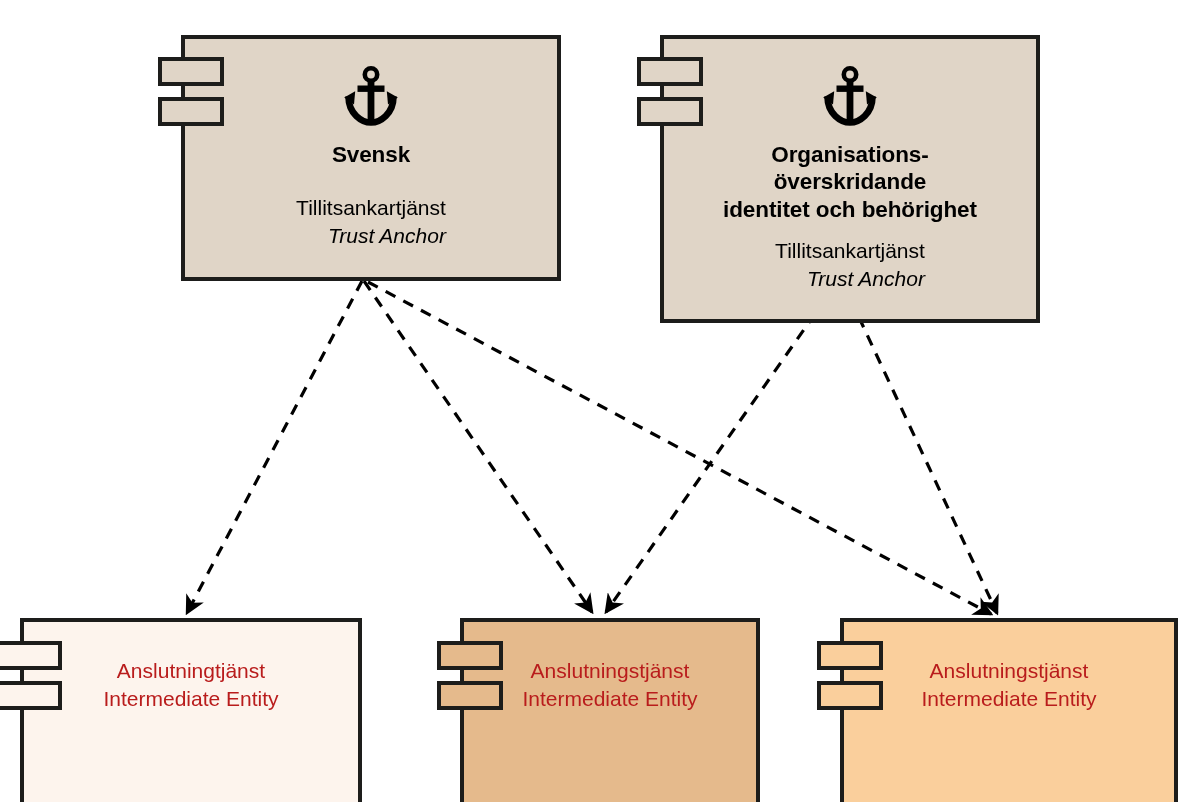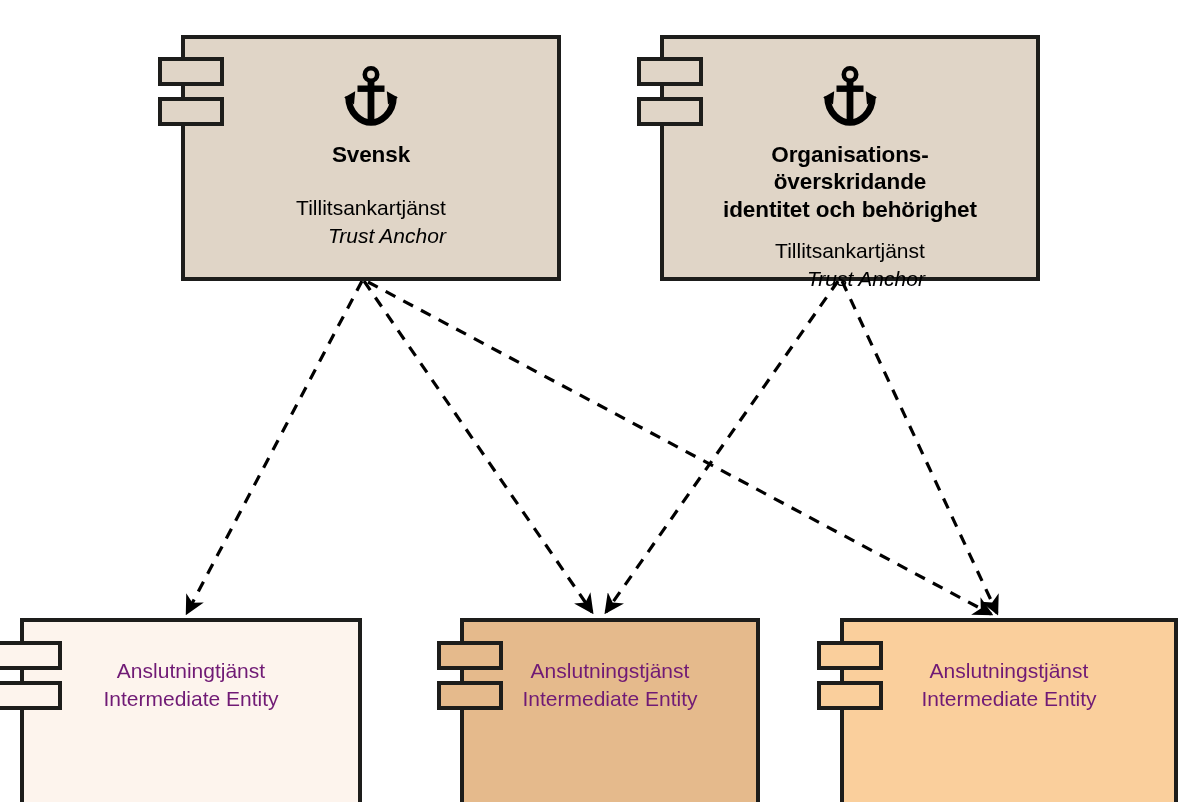--- a/index.html
+++ b/index.html
@@ -68,21 +68,21 @@
     color: #000000;
     line-height: 1.32;
   }
   .anchor-sub .en { font-style: italic; }
 
   
   .inter-body {
     margin: auto 0;
     text-align: center;
     font-size: 21px;
-    color: #701a75;
+    color: #b91c1c;
     line-height: 1.34;
     width: 100%;
     padding-bottom: 66px;
   }
   .inter-body .en { }
 
   
   #connectors {
     position: absolute;
     left: 0;
@@ -137,21 +137,21 @@
       </div>
     </div>
     <div class="anchor-sub">
       <div class="sv">Tillitsankartjänst</div>
       <div class="en">Trust Anchor</div>
     </div>
   </div>
   <div class="tab" style="left:158px; top:57px; background:#e0d5c7;"></div>
   <div class="tab" style="left:158px; top:97px; background:#e0d5c7;"></div>
 
-  <div class="component anchor-box" style="left:660px; top:35px; width:380px; height:246px;">
+  <div class="component anchor-box" style="left:660px; top:35px; width:380px; height:288px;">
     <div class="anchor-head">
       <svg class="anchor-icon" viewBox="0 0 60 62" aria-hidden="true">
         <circle cx="30" cy="9.5" r="6.2" fill="none" stroke="#000" stroke-width="4.6"></circle>
         <rect x="26.6" y="14.5" width="6.8" height="42" fill="#000"></rect>
         <rect x="16.5" y="20.5" width="27" height="6.4" fill="#000"></rect>
         <path d="M 7.5 31.5 C 7.5 49 21 57.5 30 57.5 C 39 57.5 52.5 49 52.5 31.5" fill="none" stroke="#000" stroke-width="6.6" stroke-linecap="butt"></path>
         <path d="M 14.2 26.2 L 3.2 32.6 L 13.0 39.6 z" fill="#000"></path>
         <path d="M 45.8 26.2 L 56.8 32.6 L 47.0 39.6 z" fill="#000"></path>
       </svg>
       <div class="anchor-title">

